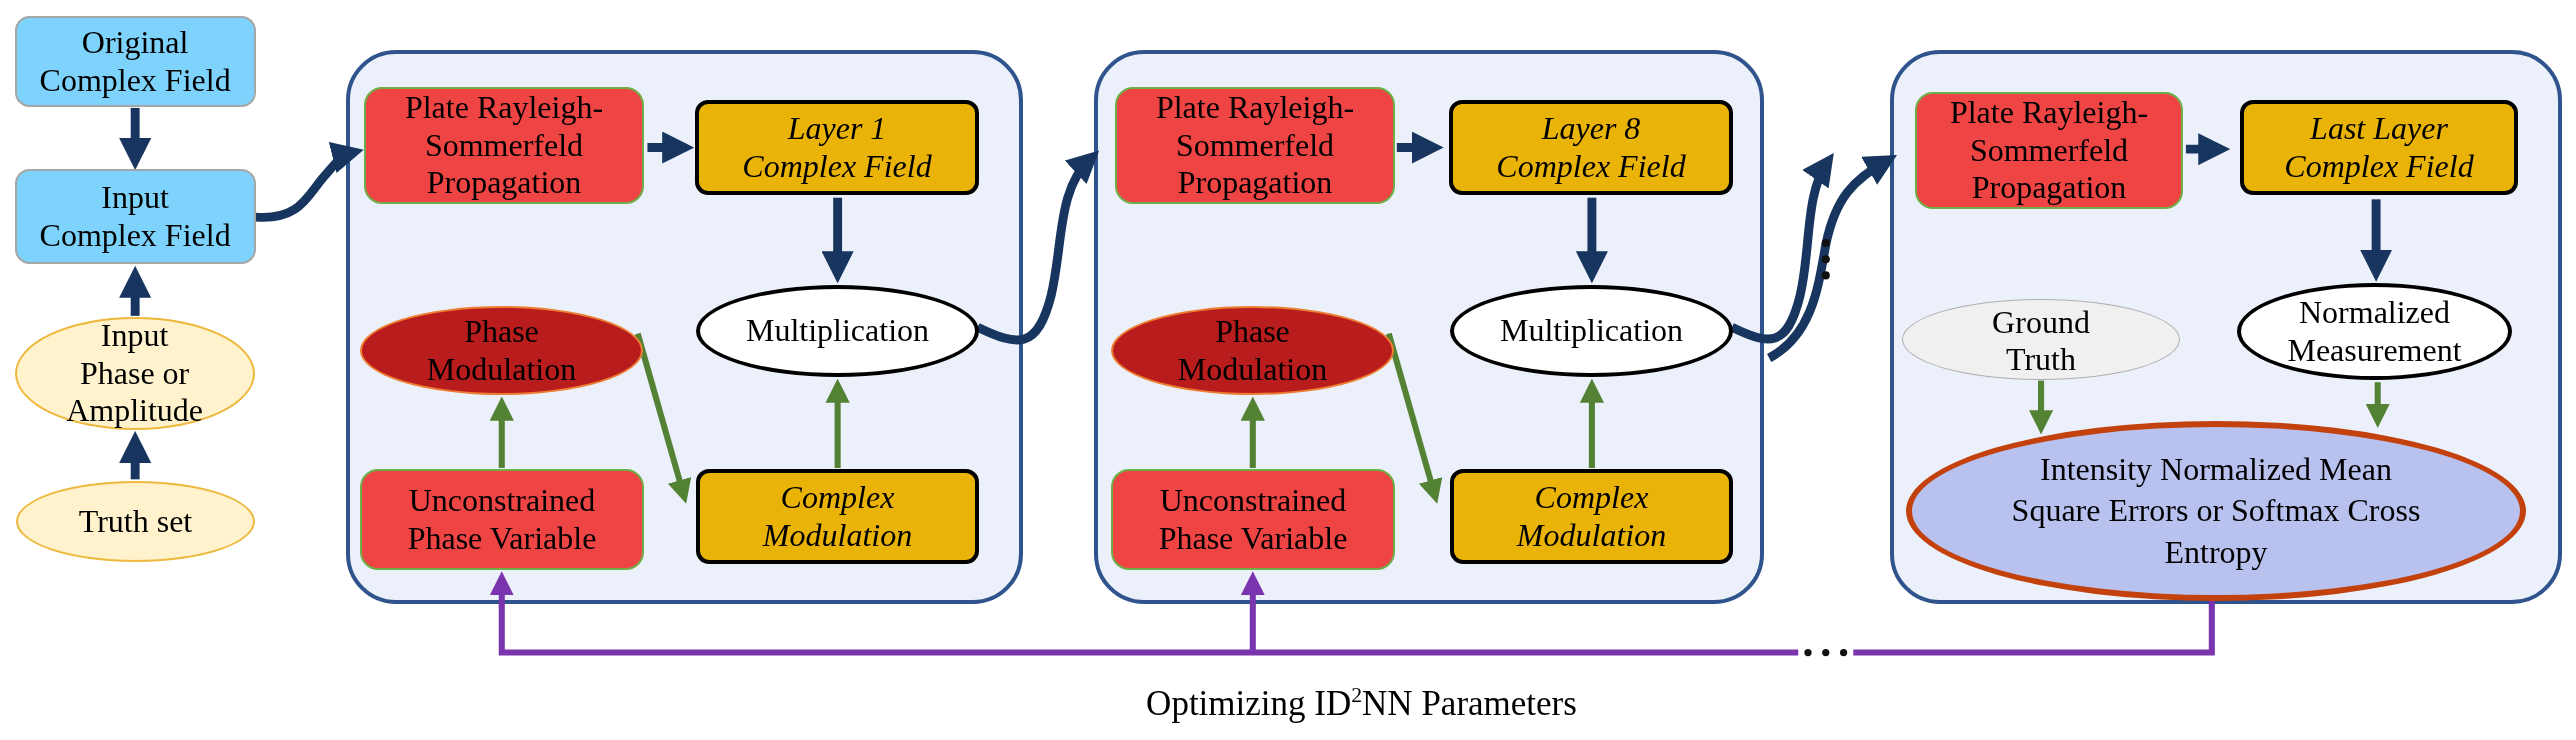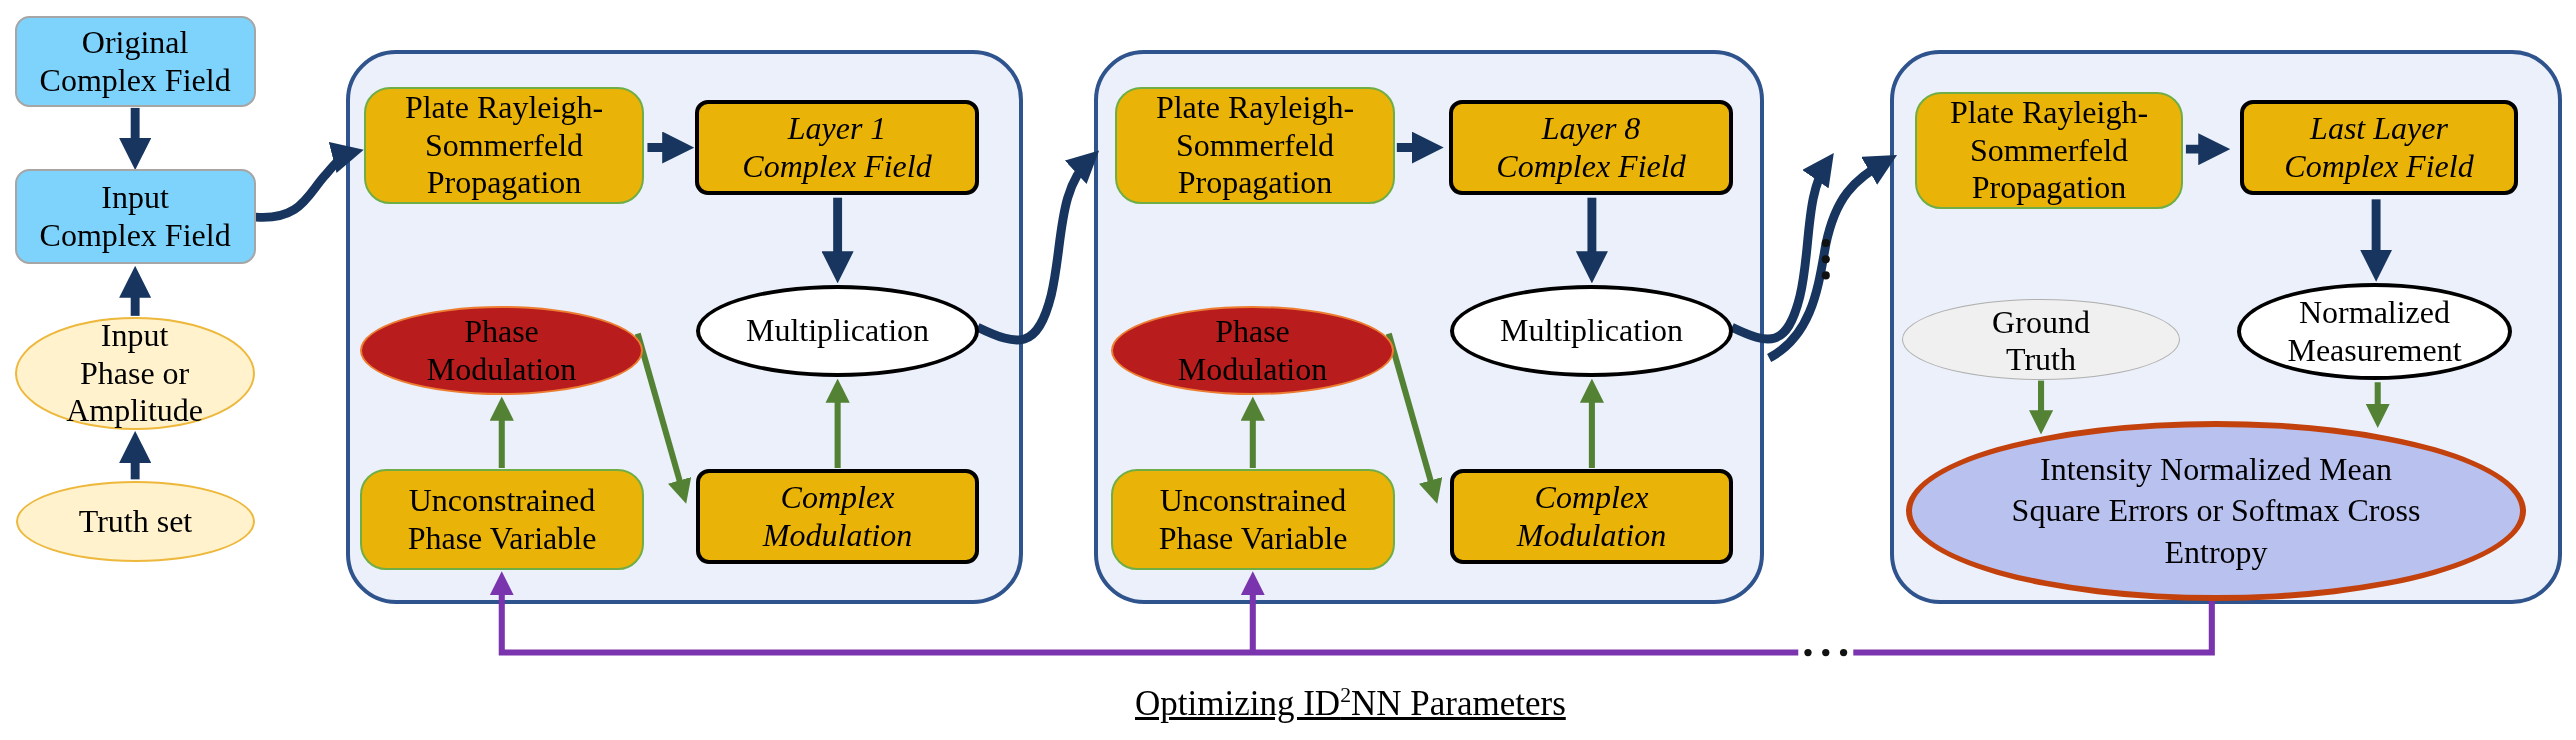--- a/index.html
+++ b/index.html
@@ -11,28 +11,28 @@
     position:absolute;background:#EBF0FA;border:4px solid #2F538C;border-radius:50px;
     box-sizing:border-box;z-index:1;
   }
   .arrows{position:absolute;left:0;top:0;z-index:2;pointer-events:none;}
   .node{
     position:absolute;z-index:3;display:flex;align-items:center;justify-content:center;
     text-align:center;box-sizing:border-box;white-space:pre-line;line-height:1.18;font-size:32px;
   }
   .rect-gray{background:#7dd3fc;border:2px solid #A6A6A6;border-radius:14.6px;font-size:32px;}
   .ellipse-yellow{background:#FFF2CC;border:2px solid #EDB83C;border-radius:50%;font-size:32px;}
-  .rect-green{background:#eab308;border:2.4px solid #6FAE47;border-radius:26px;}
+  .rect-green{background:#ef4444;border:2.4px solid #6FAE47;border-radius:18px;}
   .rect-white{background:#eab308;border:4.9px solid #000000;border-radius:13px;font-style:italic;}
   .ellipse-white{background:#FFFFFF;border:4.9px solid #000000;border-radius:50%;}
   .ellipse-orange{background:#b91c1c;border:2px solid #EC7D31;border-radius:50%;}
   .ellipse-gray{background:#F0F0F0;border:1.6px solid #AFAFAF;border-radius:50%;}
   .ellipse-loss{background:#B9C1EF;border:6px solid #c2410c;border-radius:50%;line-height:1.3;}
   .caption{
-    position:absolute;z-index:3;text-align:left;font-size:35px;text-decoration:underline;
+    position:absolute;z-index:3;text-align:center;font-size:35px;
   }
   .caption sup{font-size:0.62em;vertical-align:super;line-height:0;}
 </style>
 </head>
 <body>
 
 <div class="stage">
 
   <div class="panel" style="left:346px;top:50px;width:677px;height:554px;"></div>
   <div class="panel" style="left:1094px;top:50px;width:670px;height:554px;"></div>

